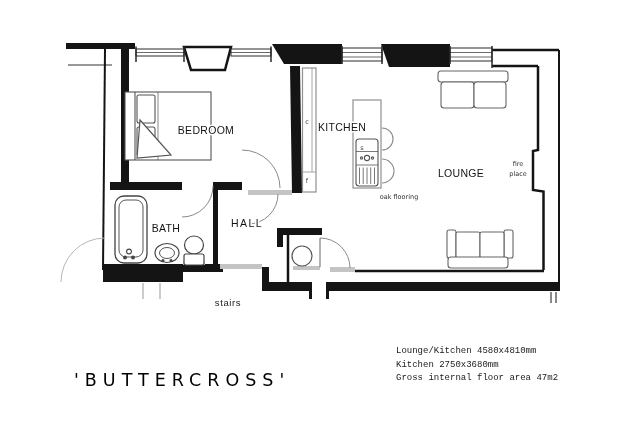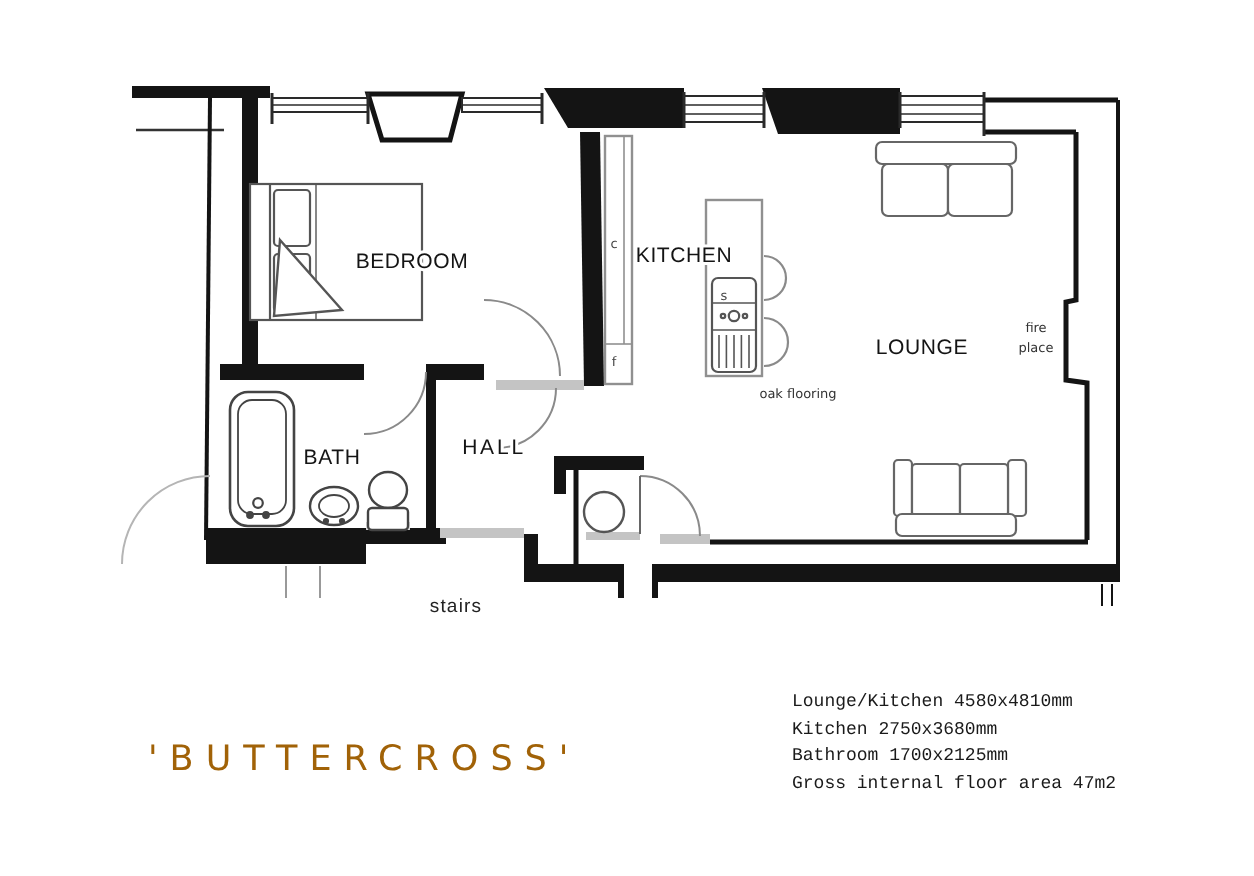--- a/index.html
+++ b/index.html
@@ -6,21 +6,21 @@
   .canvas{position:relative;width:627px;height:438px;background:#ffffff;overflow:hidden;
           font-family:"Liberation Sans",sans-serif;}
   svg{position:absolute;left:0;top:0;}
   .rm{font:10.5px "Liberation Sans",sans-serif;fill:#141414;letter-spacing:.3px;
       paint-order:stroke;stroke:#ffffff;stroke-width:3px;font-weight:500;}
   .rm-wide{letter-spacing:1.4px;}
   .st{font:9.5px "Liberation Sans",sans-serif;fill:#222;letter-spacing:.6px;}
   .tiny{font:6.5px "DejaVu Sans",sans-serif;fill:#333;}
   .code{font:6.5px "DejaVu Sans",sans-serif;fill:#444;}
   .plan-title{position:absolute;left:74px;top:370px;font-family:"DejaVu Sans",sans-serif;
-      font-size:17.5px;letter-spacing:6px;color:#a16207;white-space:nowrap;}
+      font-size:17.5px;letter-spacing:6px;color:#000000;white-space:nowrap;}
   .notes{position:absolute;left:396px;top:333px;font-family:Liberation Mono, monospace;
       font-size:9px;line-height:13.6px;color:#1a1a1a;white-space:nowrap;margin-top:12px;}
 </style>
 </head>
 <body>
 
 <div class="canvas">
 <svg width="627" height="438" viewBox="0 0 627 438">
 
   <g fill="#141414" stroke="none">
@@ -169,16 +169,15 @@
     <text x="307" y="124" class="code">c</text>
     <text x="307" y="183" class="code">f</text>
     <text x="362" y="150" class="code">s</text>
   </g>
 </svg>
 
   <div class="plan-title">'BUTTERCROSS'</div>
   <div class="notes">
     <div>Lounge/Kitchen 4580x4810mm</div>
     <div>Kitchen 2750x3680mm</div>
-    <div>Bathroom 1700x2125mm</div>
     <div>Gross internal floor area 47m2</div>
   </div>
 </div>
 
 </body></html>

